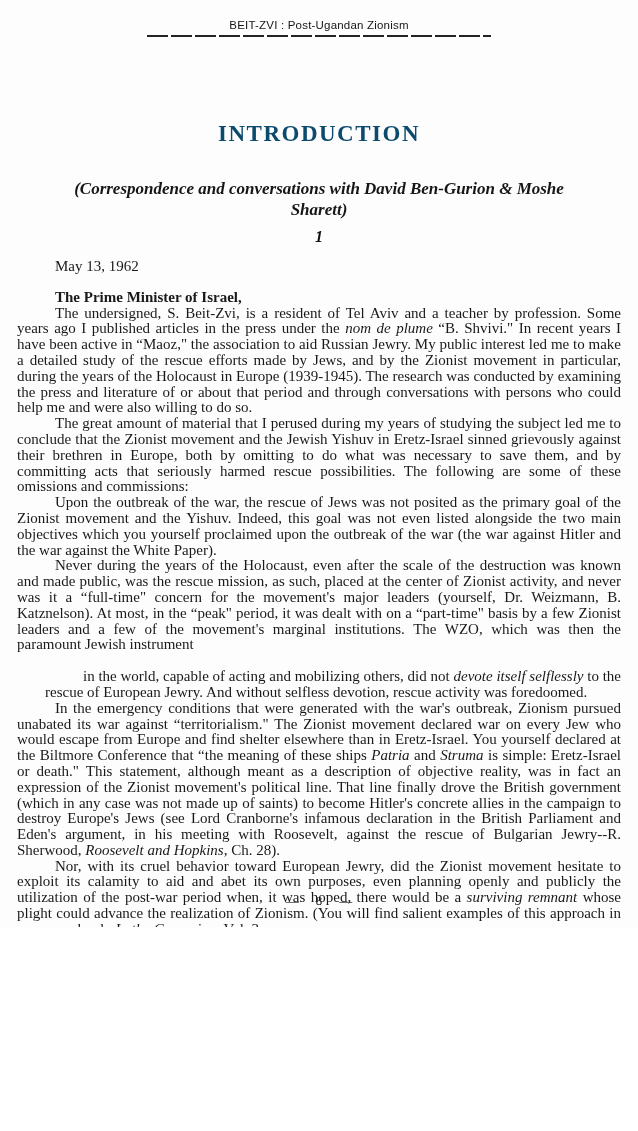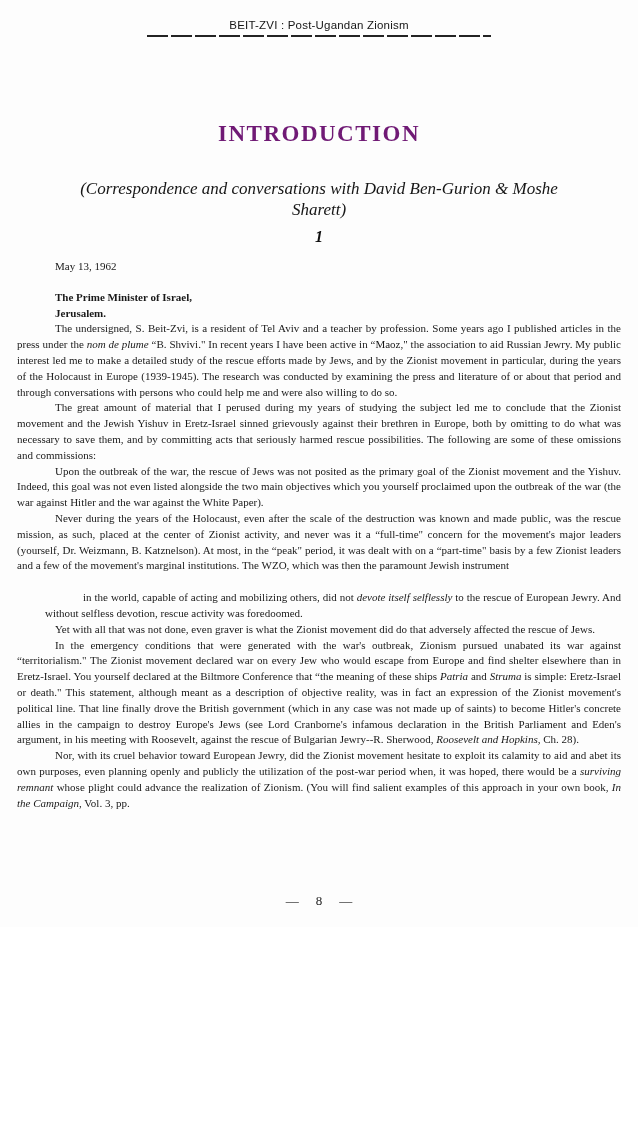--- a/index.html
+++ b/index.html
@@ -27,42 +27,43 @@
     width: 344px; height: 2px;
     margin: 4px auto 0 auto;
     background: repeating-linear-gradient(90deg, #232323 0px, #232323 21px, transparent 21px, transparent 24px);
   }
   .doc-title {
     margin: 84px 0 0 0;
     text-align: center;
     font-size: 23px;
     font-weight: bold;
     letter-spacing: 1.5px;
-    color: #701a75;
+    color: #0c4a6e;
   }
   .doc-subtitle {
     margin: 31px auto 0 auto;
     max-width: 505px;
     text-align: center;
     font-style: italic;
     font-size: 17px;
     line-height: 21px;
     color: #161616;
+    font-weight: bold;
   }
   .section-number {
     margin-top: 8px;
     text-align: center;
     font-size: 16px;
     font-weight: bold;
     font-style: italic;
     color: #101010;
   }
   .letter {
     margin: 13px 17px 0 17px;
-    font-size: 11px;
+    font-size: 15px;
     line-height: 15.8px;
     color: #191919;
   }
   .date-line { margin-left: 38px; }
   .address-block { margin-top: 15px; margin-left: 38px; font-weight: bold; }
   .salutation { margin-top: 16px; margin-left: 38px; }
   .paragraphs p {
     margin: 0;
     text-indent: 38px;
     text-align: justify;
@@ -91,31 +92,29 @@
 
   <div class="doc-subtitle">(Correspondence and conversations with David Ben-Gurion &amp; Moshe Sharett)</div>
 
   <div class="section-number">1</div>
 
   <div class="letter">
     <div class="date-line">May 13, 1962</div>
 
     <div class="address-block">
       <div>The Prime Minister of Israel,</div>
-      <div>Jerusalem.</div>
     </div>
 
 
     <div class="paragraphs">
         <p>The undersigned, S. Beit-Zvi, is a resident of Tel Aviv and a teacher by profession. Some years ago I published articles in the press under the <i>nom de plume</i> “B. Shvivi." In recent years I have been active in “Maoz," the association to aid Russian Jewry. My public interest led me to make a detailed study of the rescue efforts made by Jews, and by the Zionist movement in particular, during the years of the Holocaust in Europe (1939-1945). The research was conducted by examining the press and literature of or about that period and through conversations with persons who could help me and were also willing to do so.</p>
         <p>The great amount of material that I perused during my years of studying the subject led me to conclude that the Zionist movement and the Jewish Yishuv in Eretz-Israel sinned grievously against their brethren in Europe, both by omitting to do what was necessary to save them, and by committing acts that seriously harmed rescue possibilities. The following are some of these omissions and commissions:</p>
         <p>Upon the outbreak of the war, the rescue of Jews was not posited as the primary goal of the Zionist movement and the Yishuv. Indeed, this goal was not even listed alongside the two main objectives which you yourself proclaimed upon the outbreak of the war (the war against Hitler and the war against the White Paper).</p>
         <p>Never during the years of the Holocaust, even after the scale of the destruction was known and made public, was the rescue mission, as such, placed at the center of Zionist activity, and never was it a “full-time" concern for the movement's major leaders (yourself, Dr. Weizmann, B. Katznelson). At most, in the “peak" period, it was dealt with on a “part-time" basis by a few Zionist leaders and a few of the movement's marginal institutions. The WZO, which was then the paramount Jewish instrument</p>
         <p class="gap-before">in the world, capable of acting and mobilizing others, did not <i>devote itself selflessly</i> to the rescue of European Jewry. And without selfless devotion, rescue activity was foredoomed.</p>
-        <p>Yet with all that was not done, even graver is what the Zionist movement did do that adversely affected the rescue of Jews.</p>
         <p>In the emergency conditions that were generated with the war's outbreak, Zionism pursued unabated its war against “territorialism." The Zionist movement declared war on every Jew who would escape from Europe and find shelter elsewhere than in Eretz-Israel. You yourself declared at the Biltmore Conference that “the meaning of these ships <i>Patria</i> and <i>Struma</i> is simple: Eretz-Israel or death." This statement, although meant as a description of objective reality, was in fact an expression of the Zionist movement's political line. That line finally drove the British government (which in any case was not made up of saints) to become Hitler's concrete allies in the campaign to destroy Europe's Jews (see Lord Cranborne's infamous declaration in the British Parliament and Eden's argument, in his meeting with Roosevelt, against the rescue of Bulgarian Jewry--R. Sherwood, <i>Roosevelt and Hopkins</i>, Ch. 28).</p>
         <p>Nor, with its cruel behavior toward European Jewry, did the Zionist movement hesitate to exploit its calamity to aid and abet its own purposes, even planning openly and publicly the utilization of the post-war period when, it was hoped, there would be a <i>surviving remnant</i> whose plight could advance the realization of Zionism. (You will find salient examples of this approach in your own book, <i>In the Campaign</i>, Vol. 3, pp.</p>
       </div>
   </div>
 
   <div class="page-footer">
     <span>—</span>
     <span>8</span>
     <span>—</span>
   </div>

